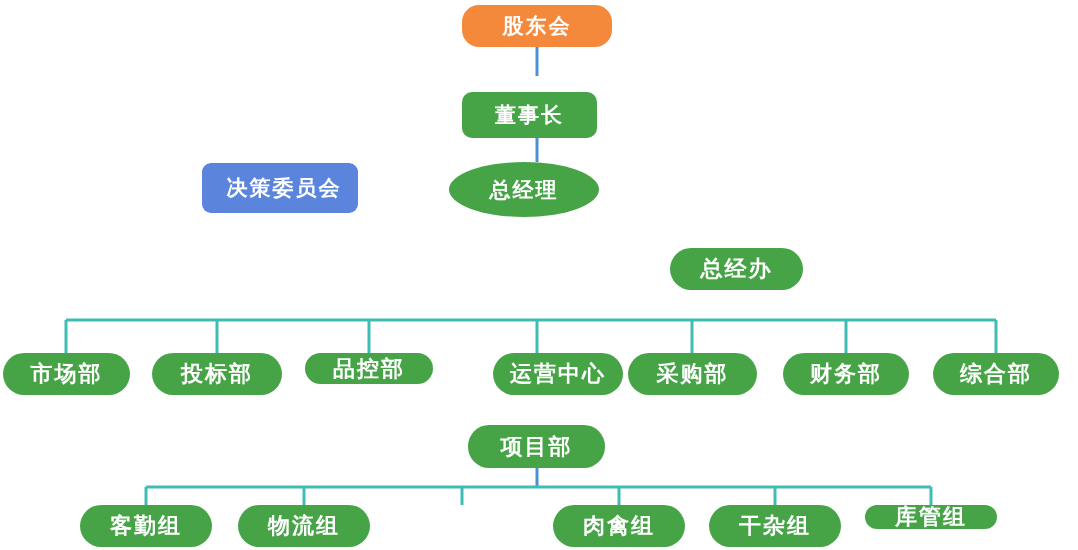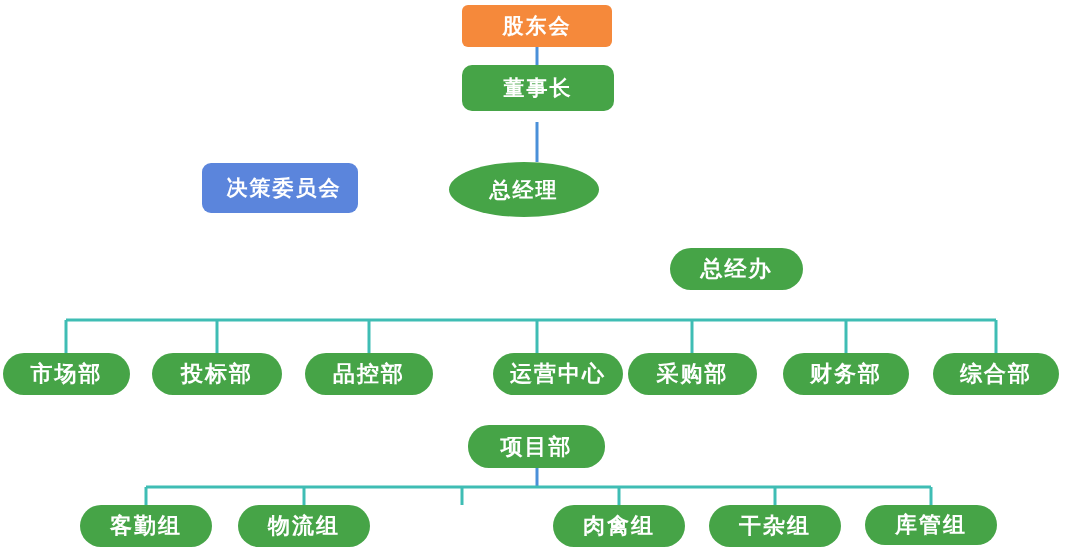--- a/index.html
+++ b/index.html
@@ -29,21 +29,21 @@
     color: var(--text, #ffffff);
     font-weight: bold;
     letter-spacing: 2px;
     box-sizing: border-box;
     text-align: center;
     cursor: default;
     user-select: none;
   }
   .rect-orange {
     background: var(--orange, #F5893B);
-    border-radius: 6px;
+    border-radius: 17px;
     font-size: 21px;
   }
   .rect-green {
     background: var(--green, #46A447);
     border-radius: 10px;
     font-size: 21px;
   }
   .rect-blue {
     background: var(--blue-box, #5B85DC);
     border-radius: 9px;
@@ -125,42 +125,42 @@
     <line class="line-teal" x1="462" y1="487" x2="462" y2="505"></line>
     <line class="line-teal" x1="619" y1="487" x2="619" y2="505"></line>
     <line class="line-teal" x1="775" y1="487" x2="775" y2="505"></line>
     <line class="line-teal" x1="931" y1="487" x2="931" y2="505"></line>
   </svg>
 
   <div class="node rect-orange" style="left:462px; top:5px; width:150px; height:42px;">
     <span>股东会</span>
   </div>
 
-  <div class="node rect-green" style="left:462px; top:65px; width:152px; height:46px;">
+  <div class="node rect-green" style="left:462px; top:92px; width:135px; height:46px;">
     <span>董事长</span>
   </div>
 
   <div class="node ellipse-green" style="left:449px; top:162px; width:150px; height:55px;">
     <span>总经理</span>
   </div>
   <div class="node rect-blue" style="left:202px; top:163px; width:156px; height:50px;">
     <span>决策委员会</span>
   </div>
 
   <div class="node pill-green" style="left:670px; top:248px; width:133px; height:42px;">
     <span>总经办</span>
   </div>
 
   <div class="node pill-green" style="left:3px; top:353px; width:127px; height:42px;">
     <span>市场部</span>
   </div>
   <div class="node pill-green" style="left:152px; top:353px; width:130px; height:42px;">
     <span>投标部</span>
   </div>
-  <div class="node pill-green" style="left:305px; top:353px; width:128px; height:42px;">
+  <div class="node pill-green" style="left:305px; top:353px; width:128px; height:31px;">
     <span>品控部</span>
   </div>
   <div class="node pill-green" style="left:493px; top:353px; width:130px; height:42px;">
     <span>运营中心</span>
   </div>
   <div class="node pill-green" style="left:628px; top:353px; width:129px; height:42px;">
     <span>采购部</span>
   </div>
   <div class="node pill-green" style="left:783px; top:353px; width:126px; height:42px;">
     <span>财务部</span>
@@ -178,17 +178,17 @@
   </div>
   <div class="node pill-green" style="left:238px; top:505px; width:132px; height:42px;">
     <span>物流组</span>
   </div>
   <div class="node pill-green" style="left:553px; top:505px; width:132px; height:42px;">
     <span>肉禽组</span>
   </div>
   <div class="node pill-green" style="left:709px; top:505px; width:132px; height:42px;">
     <span>干杂组</span>
   </div>
-  <div class="node pill-green" style="left:865px; top:505px; width:132px; height:40px;">
+  <div class="node pill-green" style="left:865px; top:505px; width:132px; height:24px;">
     <span>库管组</span>
   </div>
 
 </div>
 
 </body></html>

